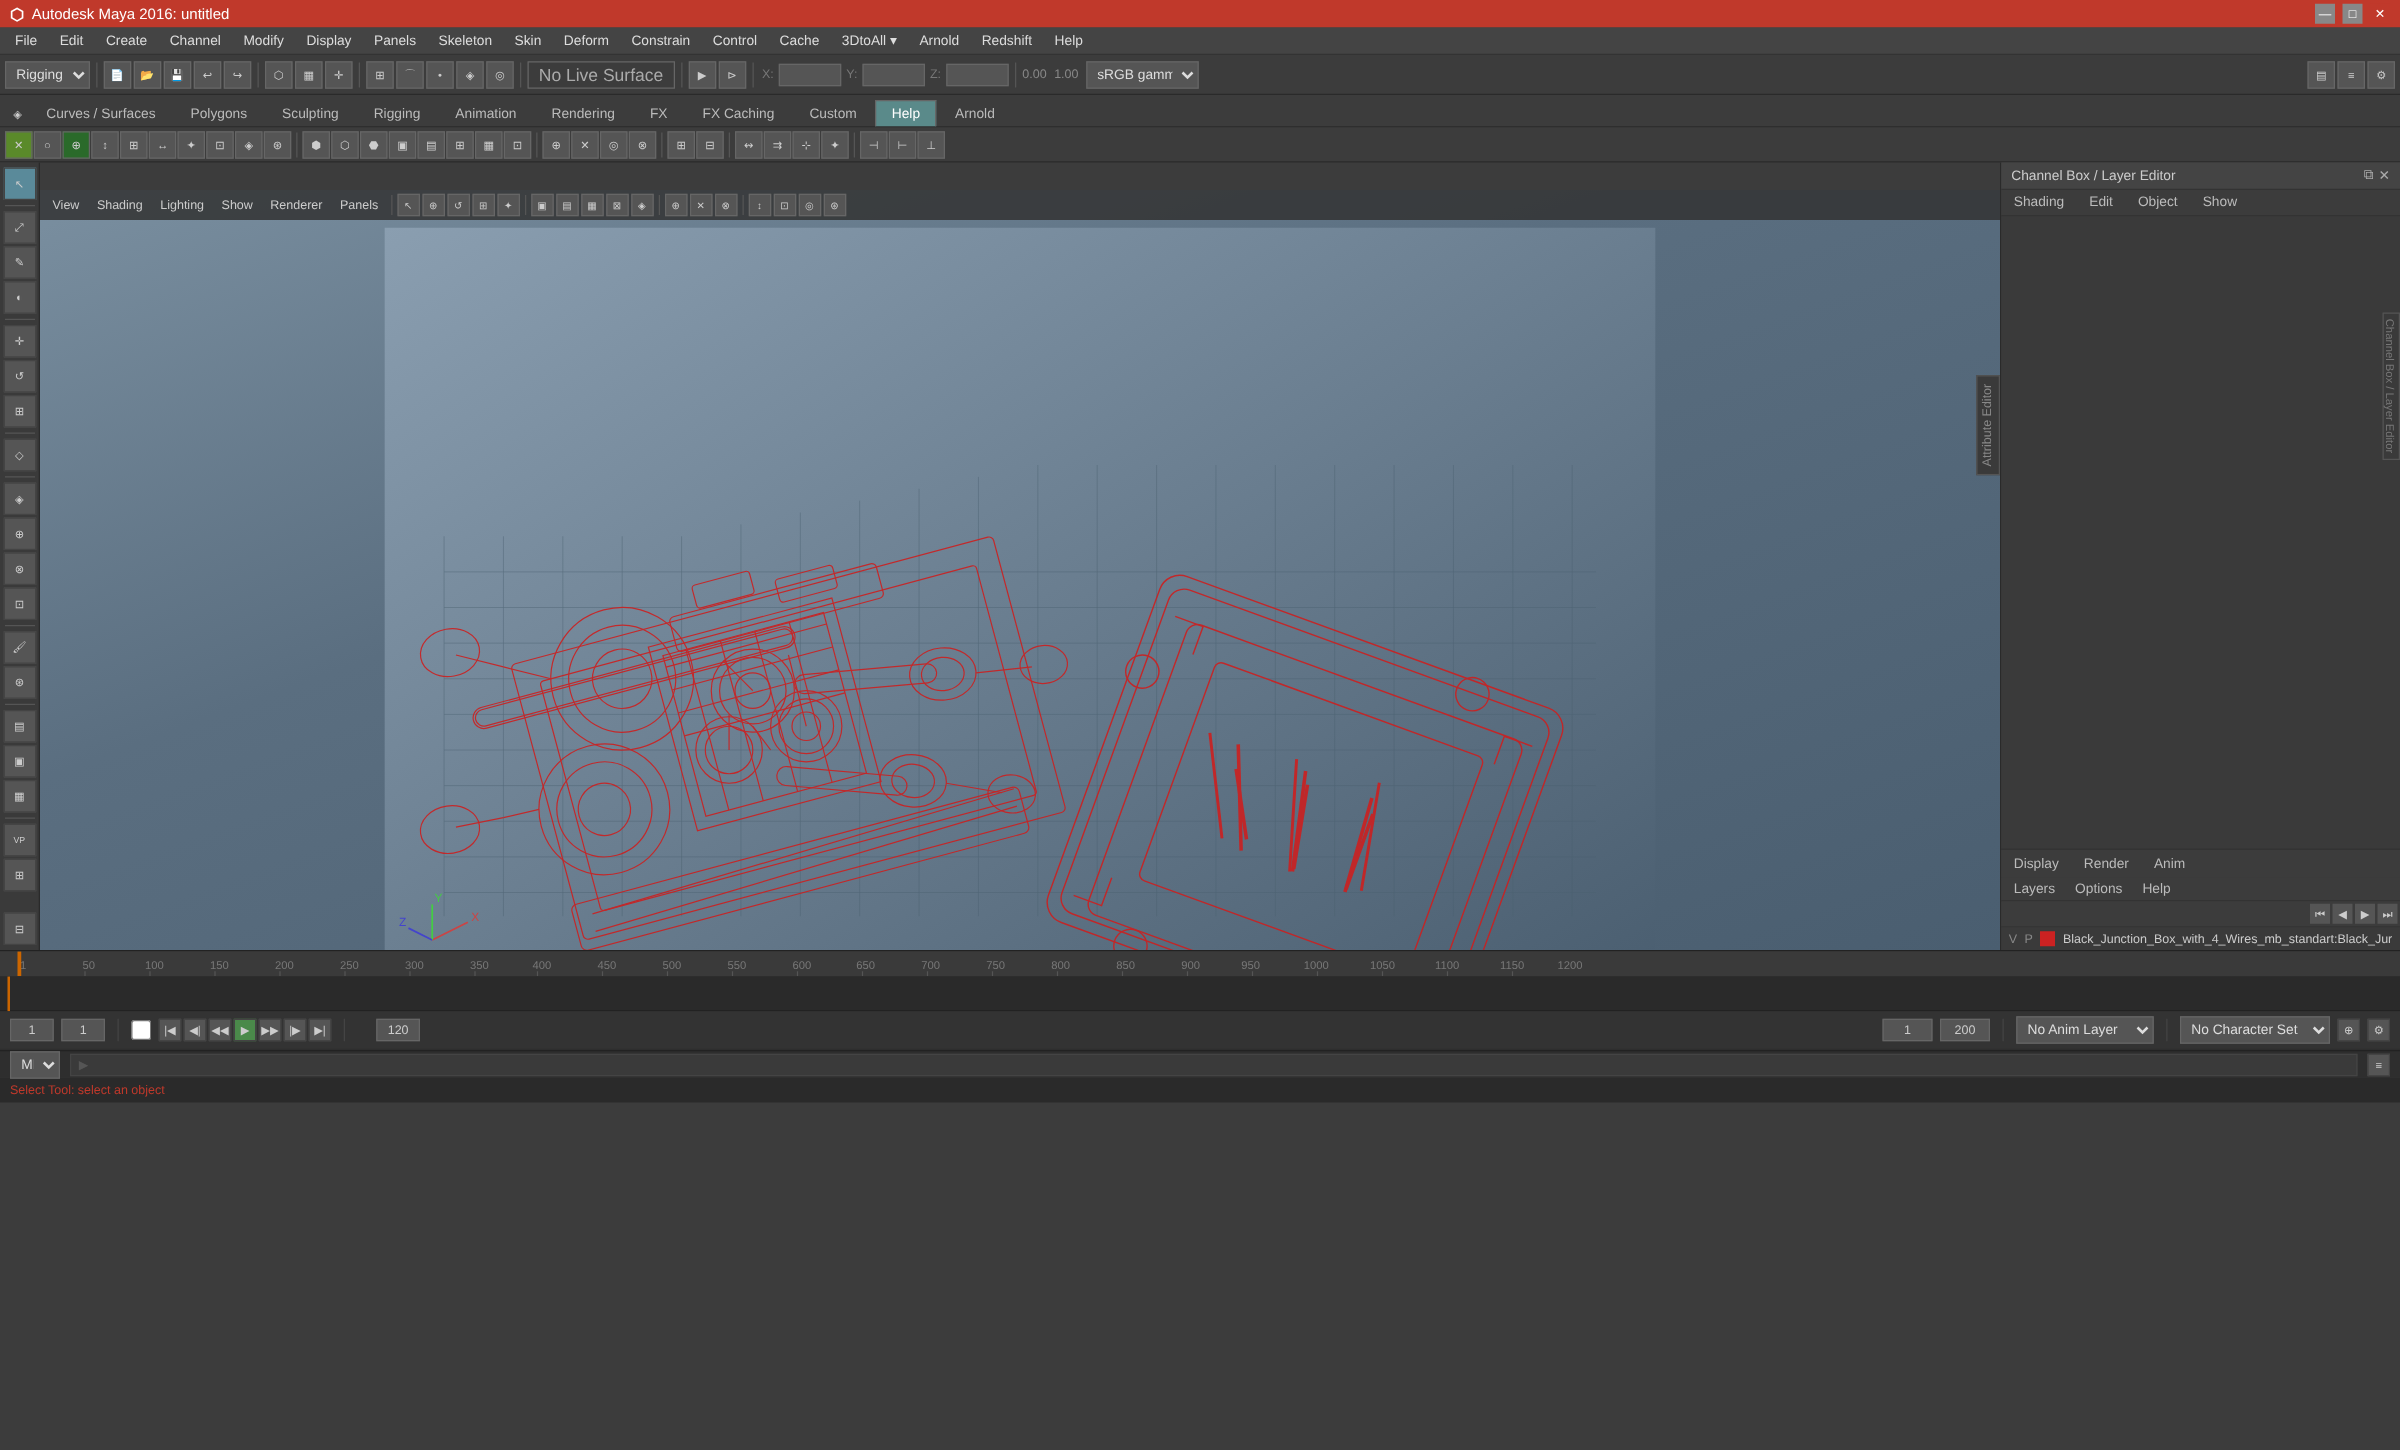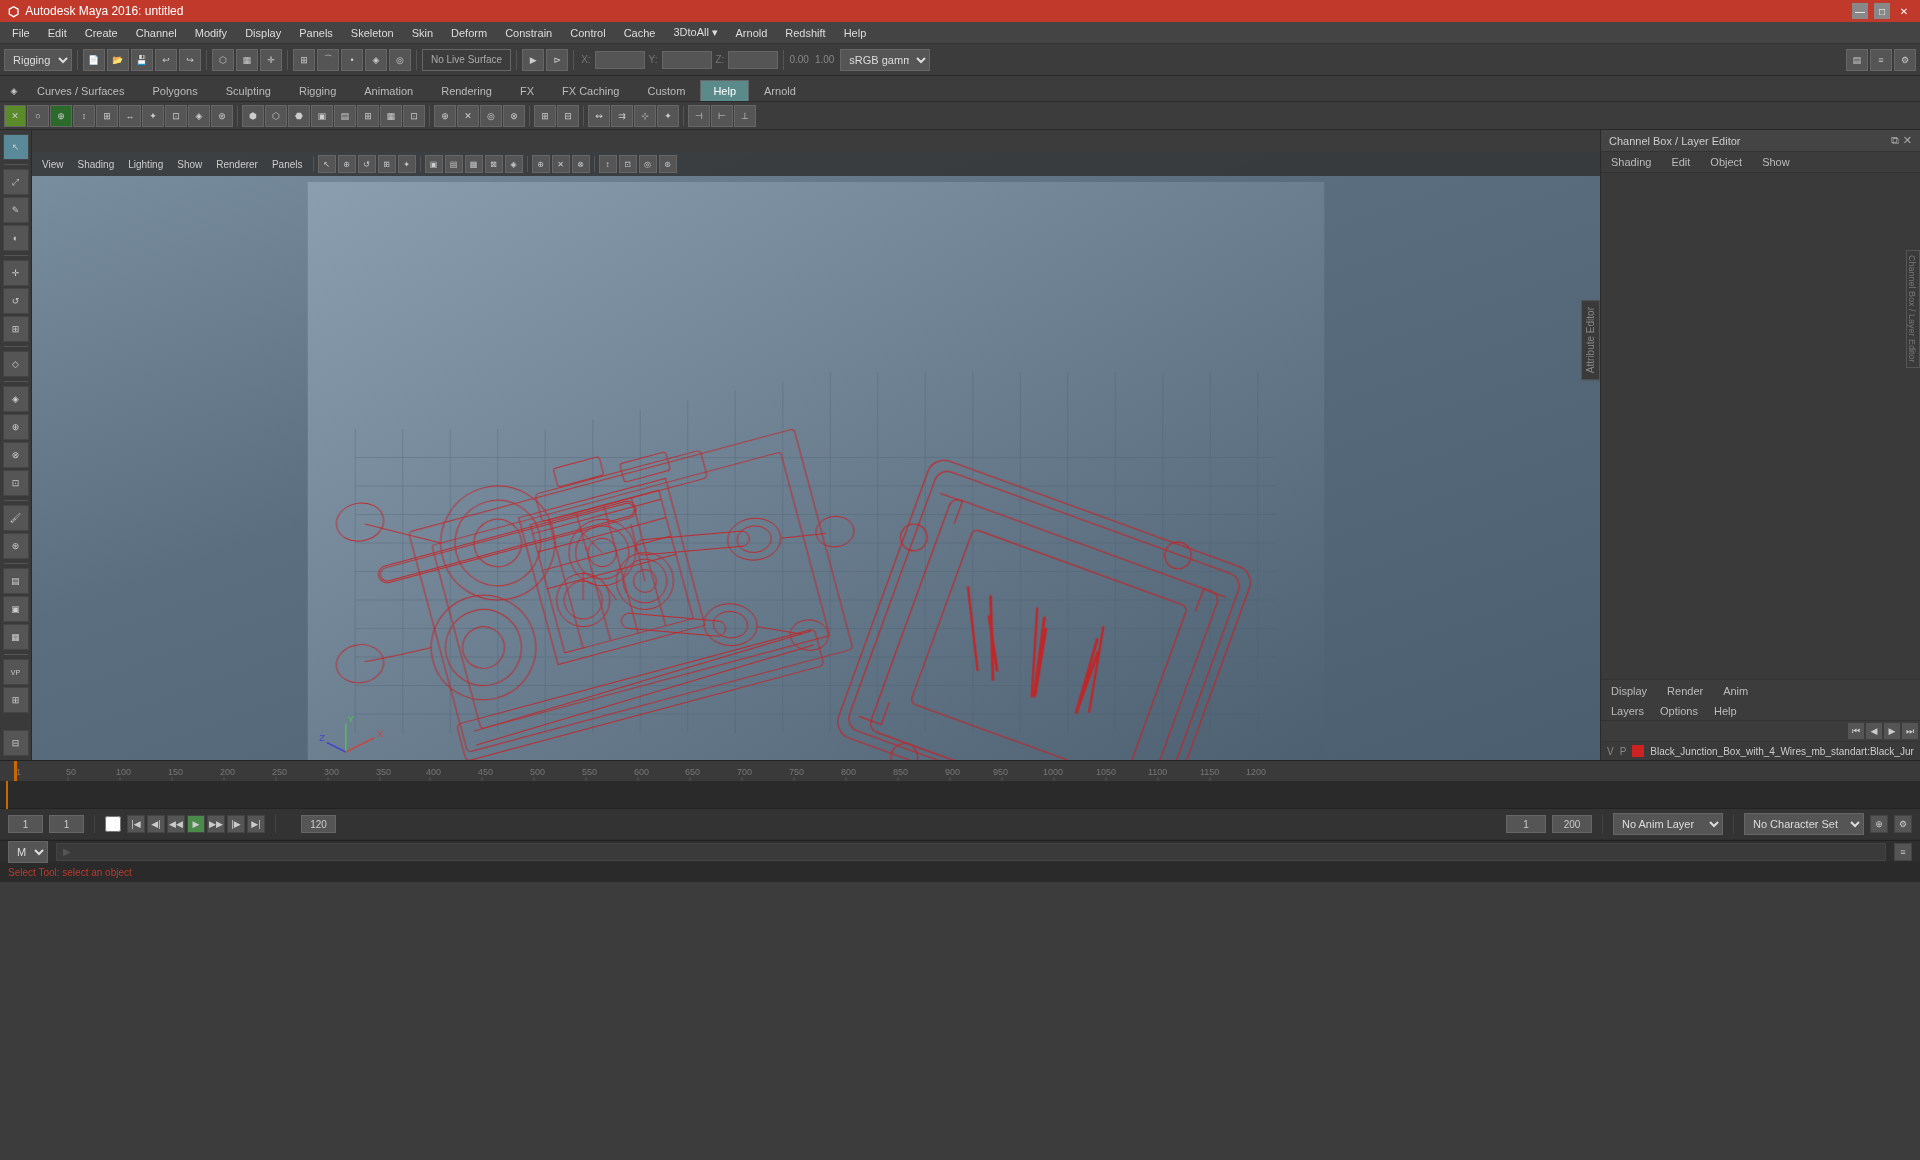--- a/index.html
+++ b/index.html
@@ -102,21 +102,21 @@
       height: 20px;
       background: #555;
       margin: 0 3px;
     }
     .no-live-surface {
       background: #3c3c3c;
       border: 1px solid #666;
       color: #aaa;
       height: 22px;
       padding: 0 8px;
-      font-size: 10px;
+      font-size: 14px;
       display: flex;
       align-items: center;
     }
 
     
     #tab-bar {
       width: 100%;
       height: 26px;
       background: #3c3c3c;
       display: flex;

